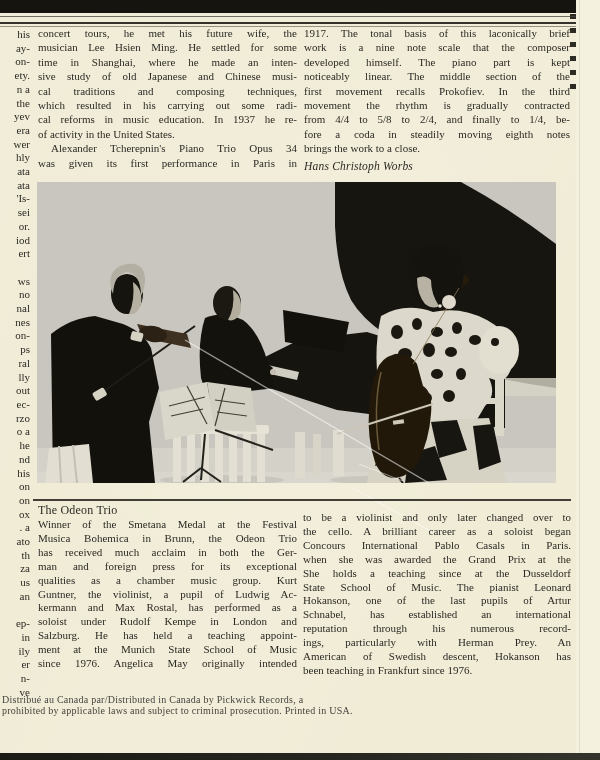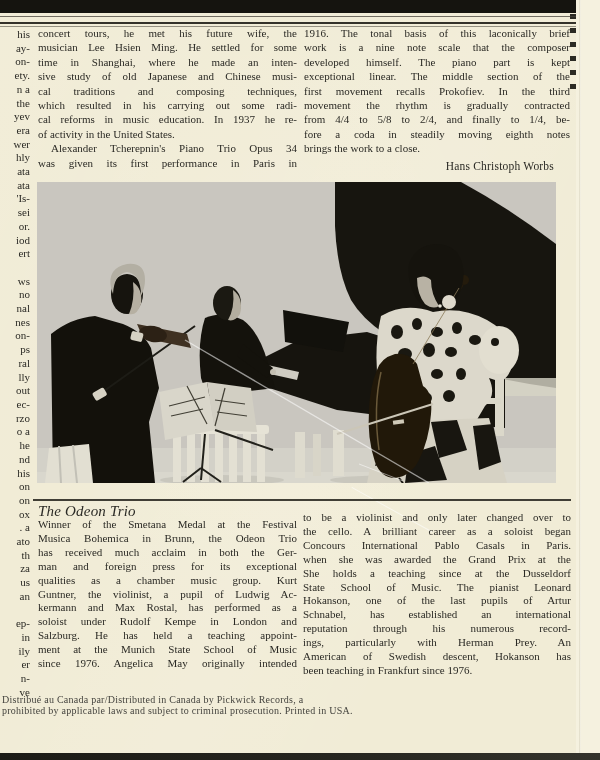--- a/index.html
+++ b/index.html
@@ -24,27 +24,27 @@
 
   .strip{position:absolute; left:1px; top:28px; width:29px; font-size:11px; line-height:13.7px;}
   .strip .ln{text-align:left; text-align-last:right; white-space:pre;}
 
   .colA{position:absolute; left:38px;  top:26px; width:259px; font-size:11px; line-height:14.4px;}
   .colB{position:absolute; left:304px; top:26px; width:266px; font-size:11px; line-height:14.4px;}
   .ln{text-align:justify; text-align-last:justify; text-justify:inter-word; white-space:normal;}
   .ln.end{text-align-last:left;}
   .ln.ind{text-indent:13px;}
 
-  .byline{position:absolute; left:304px; top:160px; width:250px; text-align:right;
-    font-size:11.5px; letter-spacing:.2px;}
+  .byline{position:absolute; left:304px; top:160px; width:250px; text-align:left;
+    font-style:italic; font-size:11.5px; letter-spacing:.2px;}
 
   .photo{position:absolute; left:37px; top:182px; width:519px; height:301px;}
 
   .caption-rule{position:absolute; left:33px; top:499px; width:538px; height:1.5px; background:#403e35;}
-  .photo-caption{position:absolute; left:38px; top:503px; font-style:italic; font-size:15px; letter-spacing:.2px;text-align:center;}
+  .photo-caption{position:absolute; left:38px; top:503px; font-size:12px; letter-spacing:.2px;text-align:center;}
 
   .colC{position:absolute; left:38px;  top:518px; width:259px; font-size:11px; line-height:13.9px;}
   .colD{position:absolute; left:303px; top:511px; width:268px; font-size:11px; line-height:13.9px;}
 
   .footer{position:absolute; left:2px; top:694px; width:420px;
     font-family:Liberation Serif, serif;
     font-size:10px; line-height:11px; letter-spacing:.25px; color:#45443f;}
 
   .bottombar{position:absolute; left:0; top:753px; width:600px; height:7px;
     background:linear-gradient(to right,#1c1b16,#26251f 55%,#34332c);}
@@ -122,24 +122,24 @@
       <div class="ln">time in Shanghai, where he made an inten-</div>
       <div class="ln">sive study of old Japanese and Chinese musi-</div>
       <div class="ln">cal traditions and composing techniques,</div>
       <div class="ln">which resulted in his carrying out some radi-</div>
       <div class="ln">cal reforms in music education. In 1937 he re-</div>
       <div class="ln end">of activity in the United States.</div>
       <div class="ln ind">Alexander Tcherepnin's Piano Trio Opus 34</div>
       <div class="ln">was given its first performance in Paris in</div>
     </div>
   <div class="colB">
-      <div class="ln">1916. The tonal basis of this laconically brief</div>
+      <div class="ln">1917. The tonal basis of this laconically brief</div>
       <div class="ln">work is a nine note scale that the composer</div>
       <div class="ln">developed himself. The piano part is kept</div>
-      <div class="ln">exceptional linear. The middle section of the</div>
+      <div class="ln">noticeably linear. The middle section of the</div>
       <div class="ln">first movement recalls Prokofiev. In the third</div>
       <div class="ln">movement the rhythm is gradually contracted</div>
       <div class="ln">from 4/4 to 5/8 to 2/4, and finally to 1/4, be-</div>
       <div class="ln">fore a coda in steadily moving eighth notes</div>
       <div class="ln end">brings the work to a close.</div>
     </div>
   <div class="byline">Hans Christoph Worbs</div>
 
   <svg class="photo" viewBox="0 0 519 301" xmlns="http://www.w3.org/2000/svg">
     <rect width="519" height="301" fill="#c9c6bf"></rect>

